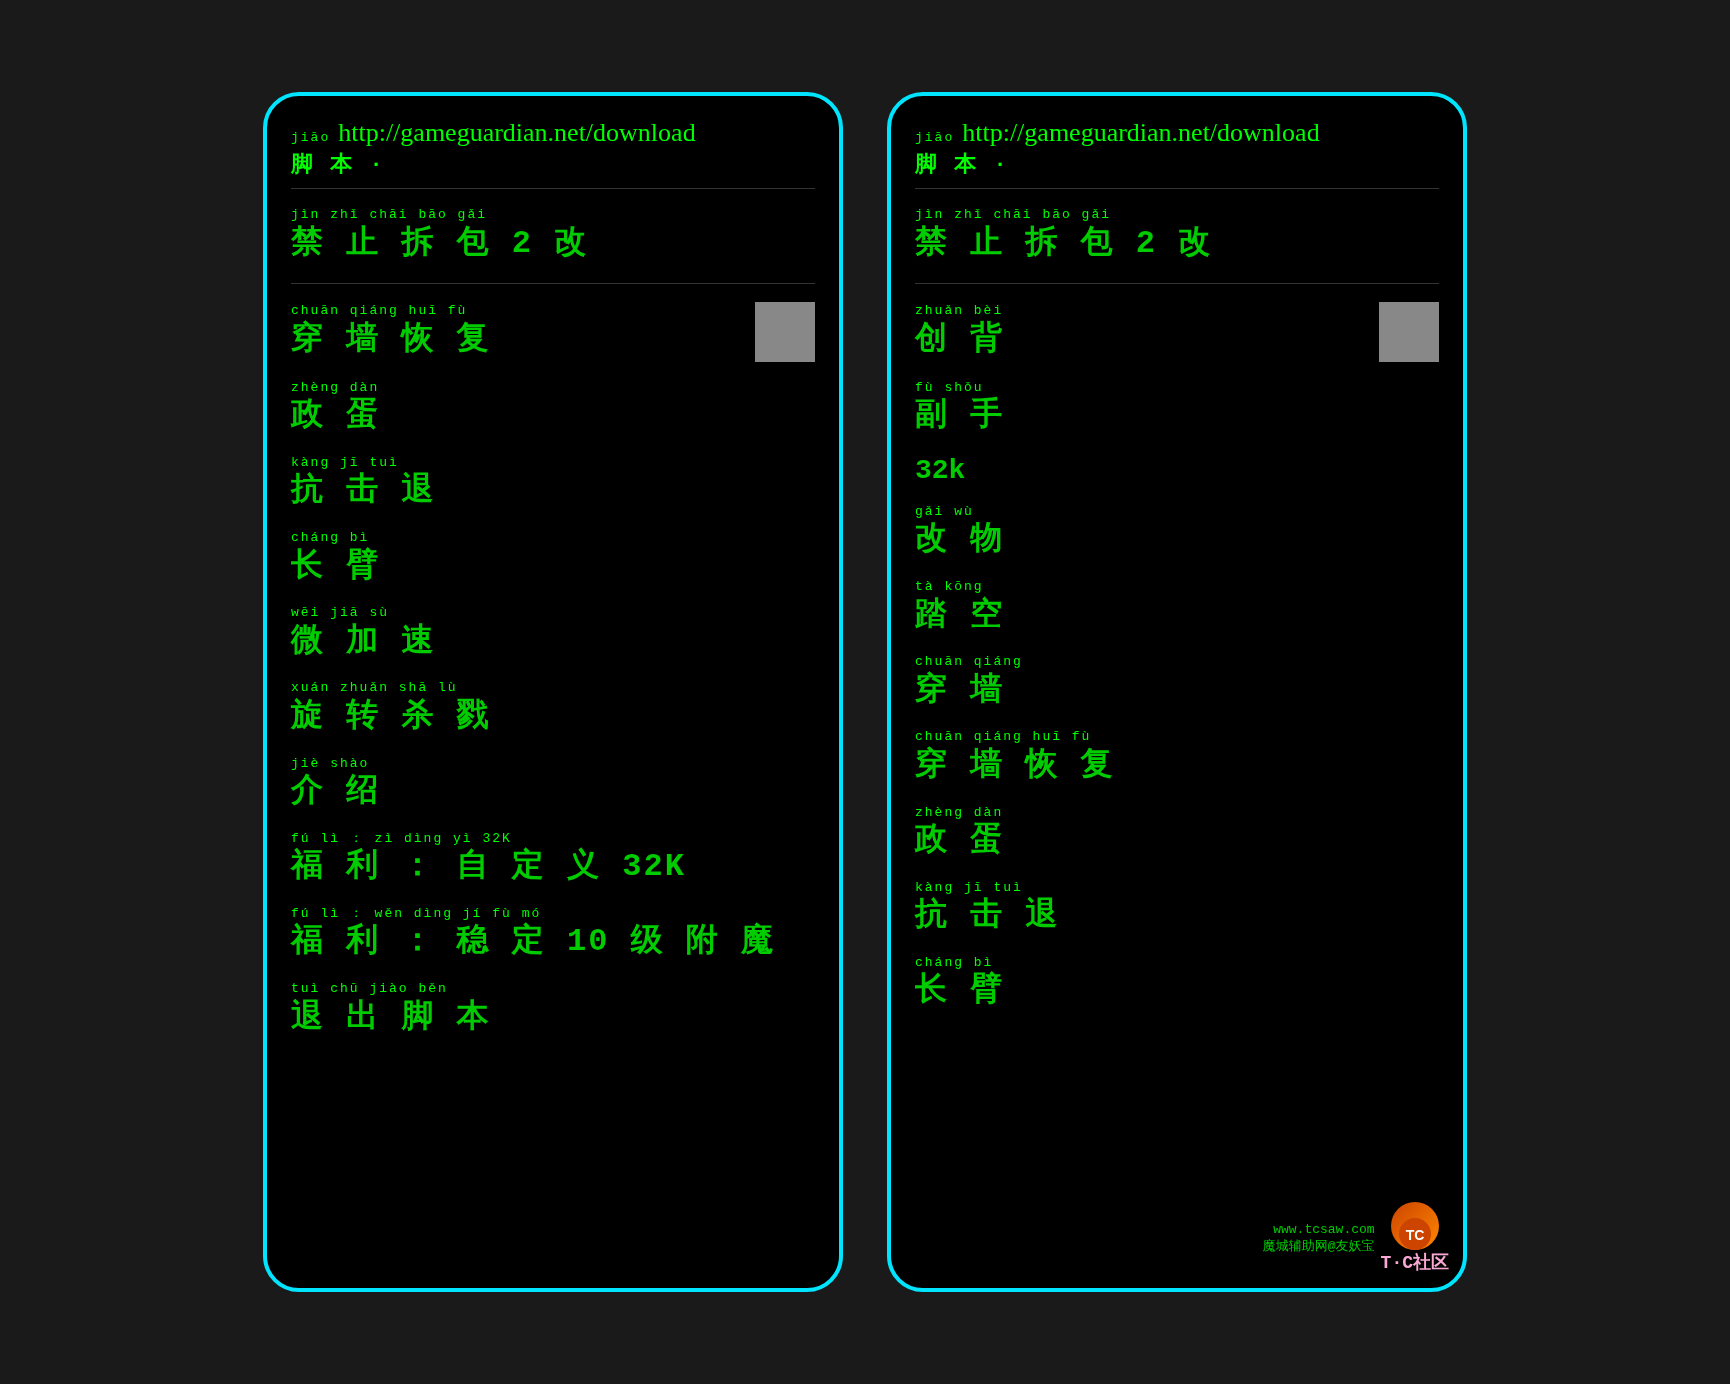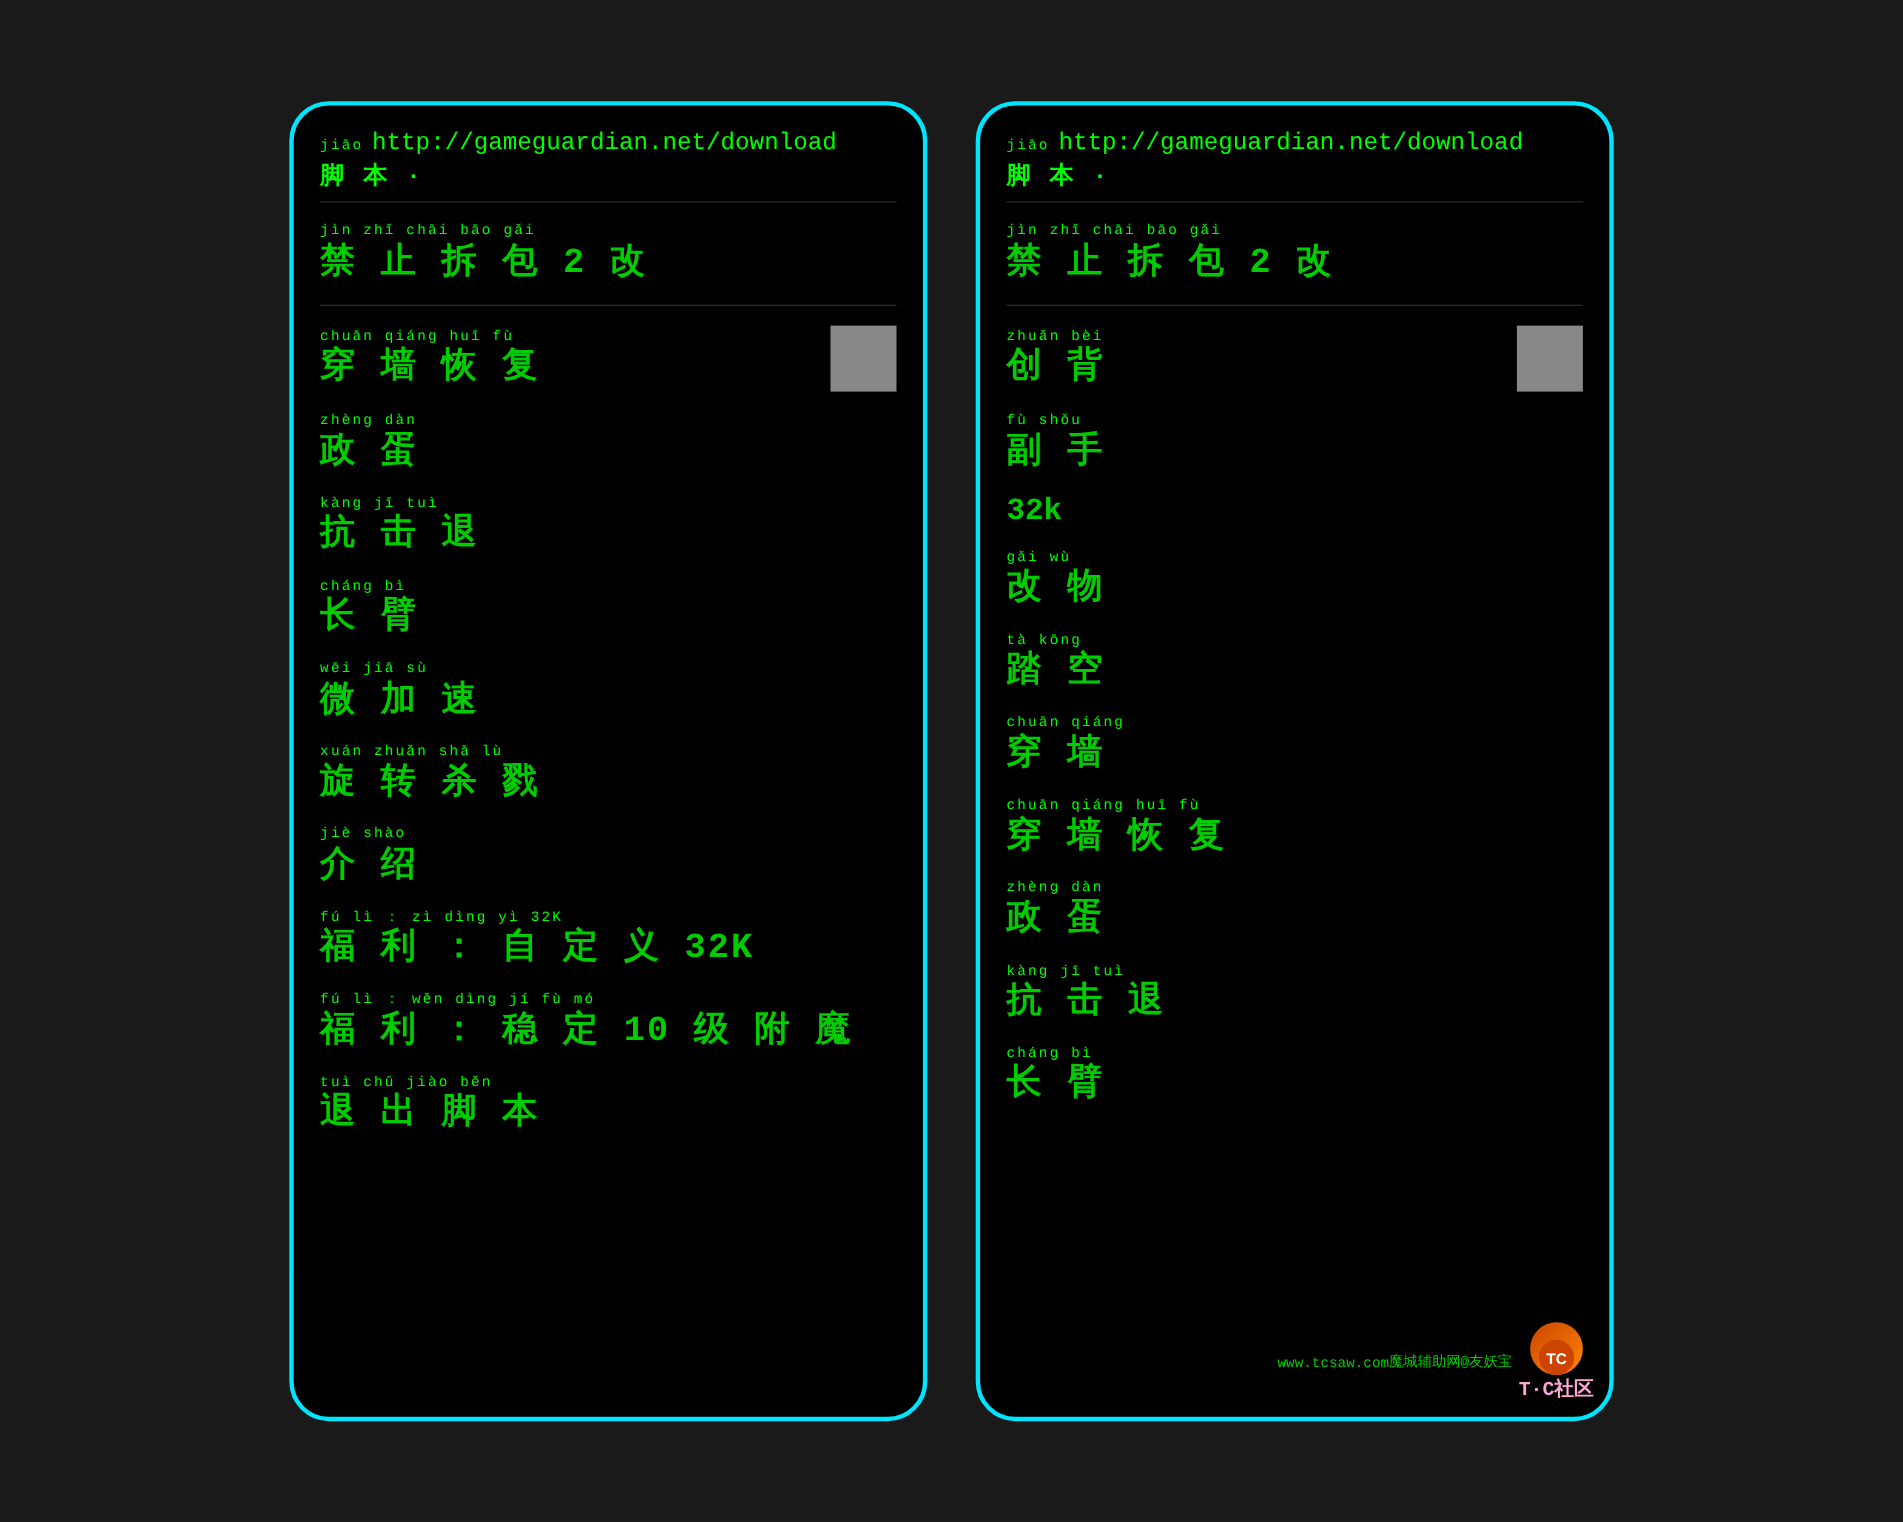--- a/index.html
+++ b/index.html
@@ -30,22 +30,22 @@
     }
     .phone-frame::before {
       content: '';
       position: absolute;
       top: 0; left: 0; right: 0; bottom: 0;
       border-radius: 32px;
       pointer-events: none;
     }
     .url-line {
       color: #00ff00;
-      font-size: 22px;
-      font-family: Liberation Mono, monospace;
+      font-size: 26px;
+      font-family: Liberation Serif, serif;
       margin-bottom: 2px;
       line-height: 1.3;
     }
     .pinyin {
       color: #00ff00;
       font-size: 13px;
       font-family: 'Courier New', monospace;
       letter-spacing: 2px;
       line-height: 1.2;
     }
@@ -264,21 +264,21 @@
       <div class="pinyin">kàng jī tuì</div>
       <div class="chinese">抗 击 退</div>
     </div>
 
     <div class="menu-item">
       <div class="pinyin">cháng bì</div>
       <div class="chinese">长 臂</div>
     </div>
 
     <div class="tc-badge" style="position:absolute; bottom:14px; right:14px; display:flex; align-items:center; gap:6px;">
-      <div style="display:flex; align-items:flex-end;">
+      <div style="display:flex; flex-direction:column; align-items:flex-end;">
         <span class="tc-sub">www.tcsaw.com</span>
         <span class="tc-sub">魔城辅助网@友妖宝</span>
       </div>
       <div style="display:flex; flex-direction:column; align-items:center;">
         <div class="tc-icon">
           <svg width="32" height="32" viewBox="0 0 32 32">
             <circle cx="16" cy="16" r="16" fill="#cc4400"></circle>
             <text x="16" y="22" text-anchor="middle" fill="white" font-size="14" font-weight="bold" font-family="Arial">TC</text>
           </svg>
         </div>

